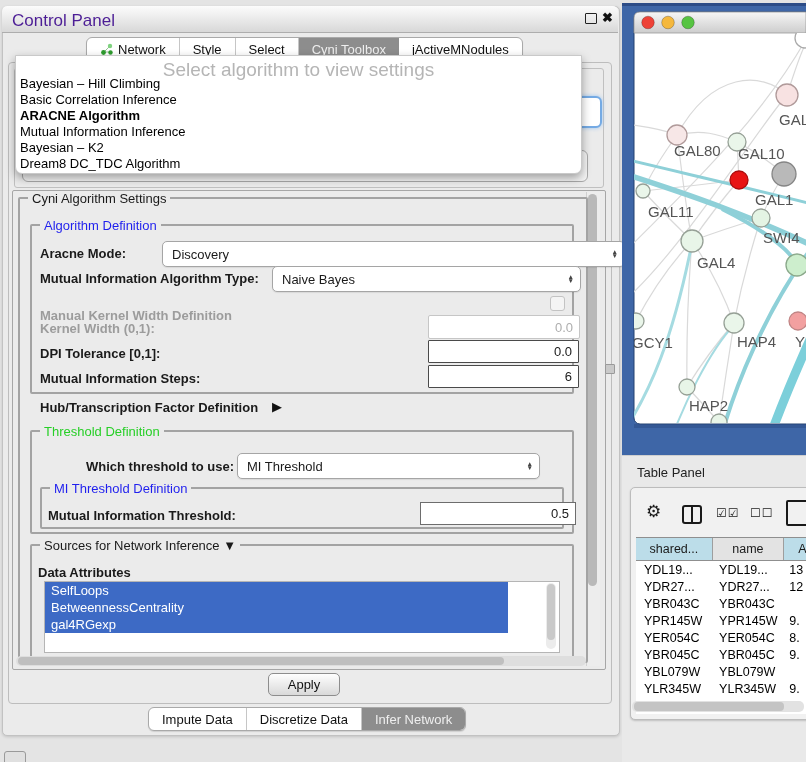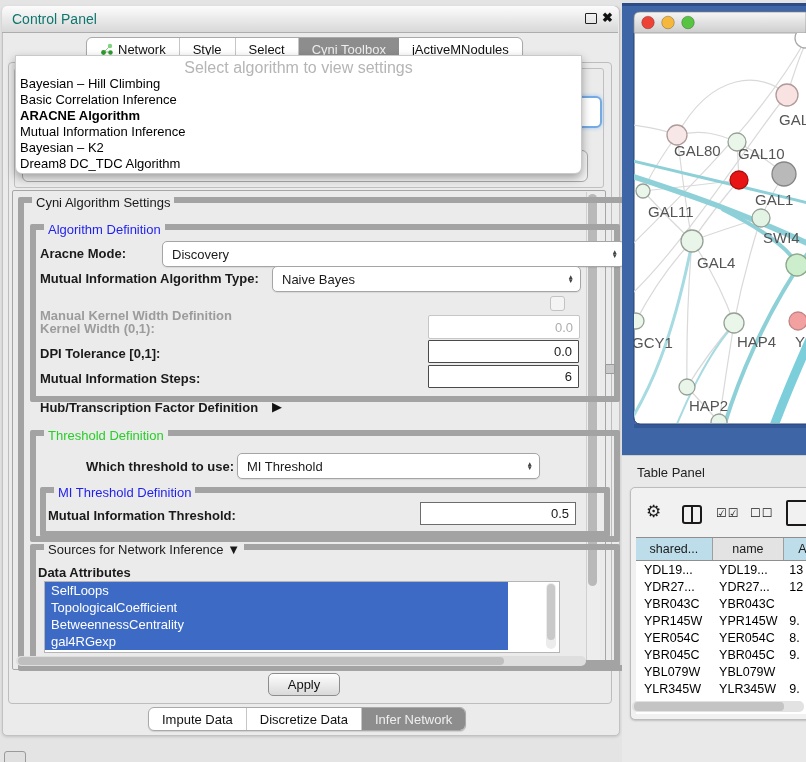--- a/index.html
+++ b/index.html
@@ -4,21 +4,21 @@
 <style>
   html,body{margin:0;padding:0;}
   #app{position:relative;width:806px;height:762px;background:#e4e4e4;overflow:hidden;
        font-family:"Liberation Sans",sans-serif;font-size:13px;color:#1a1a1a;}
   .abs{position:absolute;}
   
   .cp{left:2px;top:6px;width:616px;height:728px;background:#ebebeb;border:1px solid #c2c2c2;
       border-radius:5px;box-shadow:0 1px 3px rgba(0,0,0,.15);}
   .cp-titlebar{left:2px;top:6px;width:616px;height:26px;border-radius:5px 5px 0 0;
       background:linear-gradient(#fcfcfc,#d8d8d8);border-bottom:1px solid #adadad;}
-  .cp-title{left:12px;top:11px;font-size:14px;color:#0f766e;text-align:right;}
+  .cp-title{left:12px;top:11px;font-size:17px;color:#4c1d95;text-align:right;}
   .float-ic{left:585px;top:13px;width:10px;height:9px;border:1.6px solid #222;border-radius:1px;}
   .close-ic{left:602px;top:10px;font-size:13px;font-weight:bold;color:#111;}
   
   .tabstrip{display:flex;background:#fff;border:1px solid #a9a9a9;border-radius:6px;
       overflow:hidden;height:22px;align-items:stretch;box-shadow:0 1px 1px rgba(0,0,0,.12);}
   .topTabs{left:86px;top:37px;}
   .botTabs{left:148px;top:707px;}
   .tab{display:flex;align-items:center;padding:0 13px;font-size:13px;color:#111;
       border-right:1px solid #c6c6c6;cursor:default;white-space:nowrap;}
   .tab:last-child{border-right:none;}
@@ -26,28 +26,28 @@
   .tab .tabicon{margin-right:5px;display:inline-flex;}
   
   .mainpanel{left:8px;top:62px;width:602px;height:640px;border:1px solid #bdbdbd;border-radius:4px;background:#ebebeb;}
   
   .hidden-group{left:14px;top:68px;width:588px;height:118px;border:1px solid #c0c0c0;border-radius:3px;}
   .hidden-combo-focus{left:560px;top:96px;width:38px;height:28px;background:#fff;border:2px solid #74aae4;border-radius:6px;box-shadow:0 0 4px #9cc4ef;}
   .hidden-combo2{left:22px;top:150px;width:564px;height:30px;background:#f4f4f4;border:1px solid #a9a9a9;border-radius:6px;}
   
   .popup{left:15px;top:55px;width:565px;height:117px;background:#fff;border:1px solid #c9c9c9;
       border-radius:0 0 7px 7px;box-shadow:0 4px 10px rgba(0,0,0,.35);z-index:50;}
-  .popup-placeholder{text-align:center;color:#b5b5b5;font-size:16px;padding-top:3px;height:17px;}
+  .popup-placeholder{text-align:center;color:#b5b5b5;font-size:19px;padding-top:3px;height:17px;}
   .popup-item{padding:0 0 0 4px;font-size:13px;line-height:16px;color:#000;}
   .popup-item.bold{font-weight:bold;}
   
   .scrollpane{left:12px;top:190px;width:592px;height:478px;border:1px solid #a6a6a6;border-radius:2px;background:#ebebeb;}
   .vscroll{left:586px;top:192px;width:13px;height:474px;background:#ededed;border-left:1px solid #d0d0d0;}
   .vthumb{left:588px;top:194px;width:9px;height:392px;background:#b9b9b9;border-radius:5px;}
-  .group{border:6px solid #a3a3a3;border-radius:2px;padding-left:38px;}
+  .group{border:2px solid #a3a3a3;border-radius:2px;}
   .legend{position:absolute;top:-8px;left:8px;background:#ebebeb;padding:0 4px;font-size:13px;}
   .legend.blue{color:#1f1fee;}
   .legend.green{color:#27cf27;}
   .lbl{font-size:13px;font-weight:bold;color:#1a1a1a;white-space:nowrap;}
   .lbl.dis{color:#9c9c9c;}
   .combo{background:#fff;border:1px solid #a5a5a5;border-radius:5px;display:flex;align-items:center;
       padding:0 4px 0 9px;font-size:13px;box-shadow:inset 0 1px 0 #fff,0 1px 1px rgba(0,0,0,.08);}
   .combo .cval{flex:1;}
   .arrows{display:flex;flex-direction:column;align-items:center;line-height:4.5px;font-size:6.5px;color:#444;padding-right:2px;}
   .field{background:#fff;font-size:13px;text-align:right;padding:0 6px;display:flex;align-items:center;justify-content:flex-end;}
@@ -198,21 +198,20 @@
   </div>
   <div class="abs lbl" style="left:48px;top:508px;">Mutual Information Threshold:</div>
   <div class="abs field" style="left:420px;top:502px;width:142px;height:21px;border:1.5px solid #6d6d6d;">0.5</div>
 
   <div class="abs group" style="left:30px;top:544px;width:540px;height:110px;">
     <span class="legend">Sources for Network Inference ▼</span>
   </div>
   <div class="abs lbl" style="left:38px;top:565px;">Data Attributes</div>
   <div class="abs attr-list" style="left:44px;top:581px;width:514px;height:70px;" id="attrList">
       <div class="attr-item">SelfLoops</div>
-      <div class="attr-item">TopologicalCoefficient</div>
       <div class="attr-item">BetweennessCentrality</div>
       <div class="attr-item">gal4RGexp</div>
     </div>
   <div class="abs list-vscroll"></div>
   <div class="abs list-vthumb"></div>
   <div class="abs hscroll"></div>
   <div class="abs hthumb"></div>
 
   <button class="abs btn" style="left:268px;top:673px;width:72px;height:23px;">Apply</button>
   <div class="abs tabstrip botTabs" id="botTabs">

